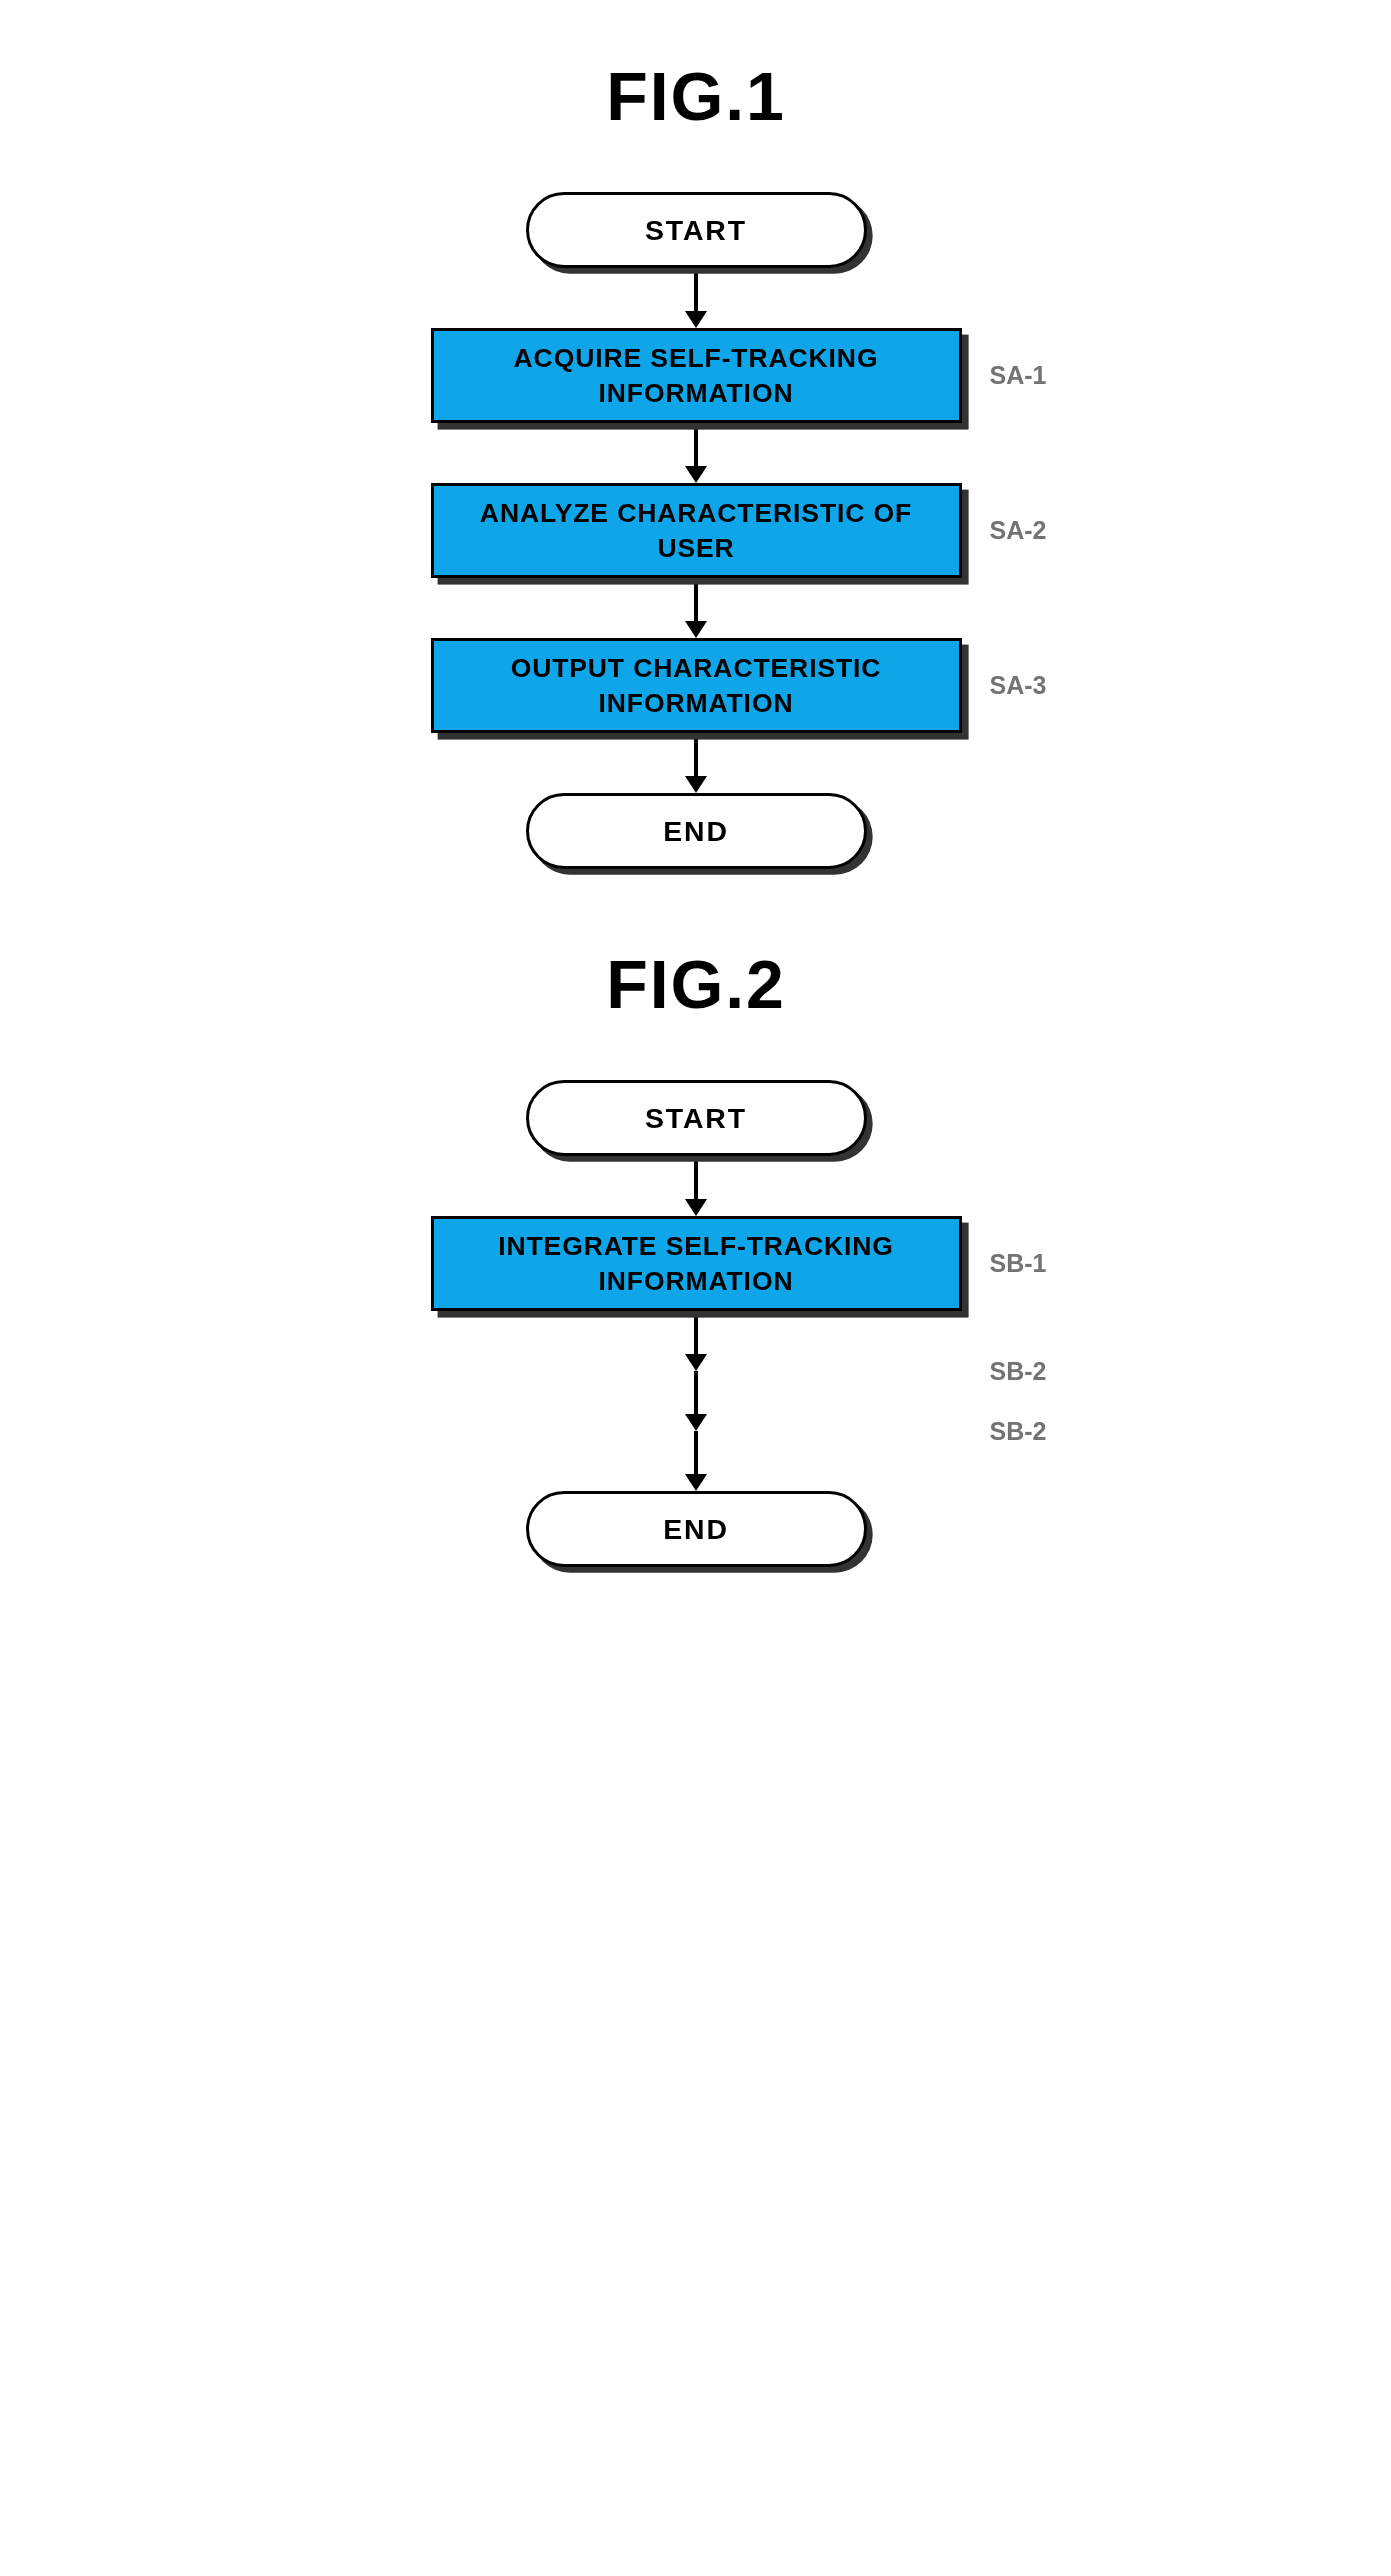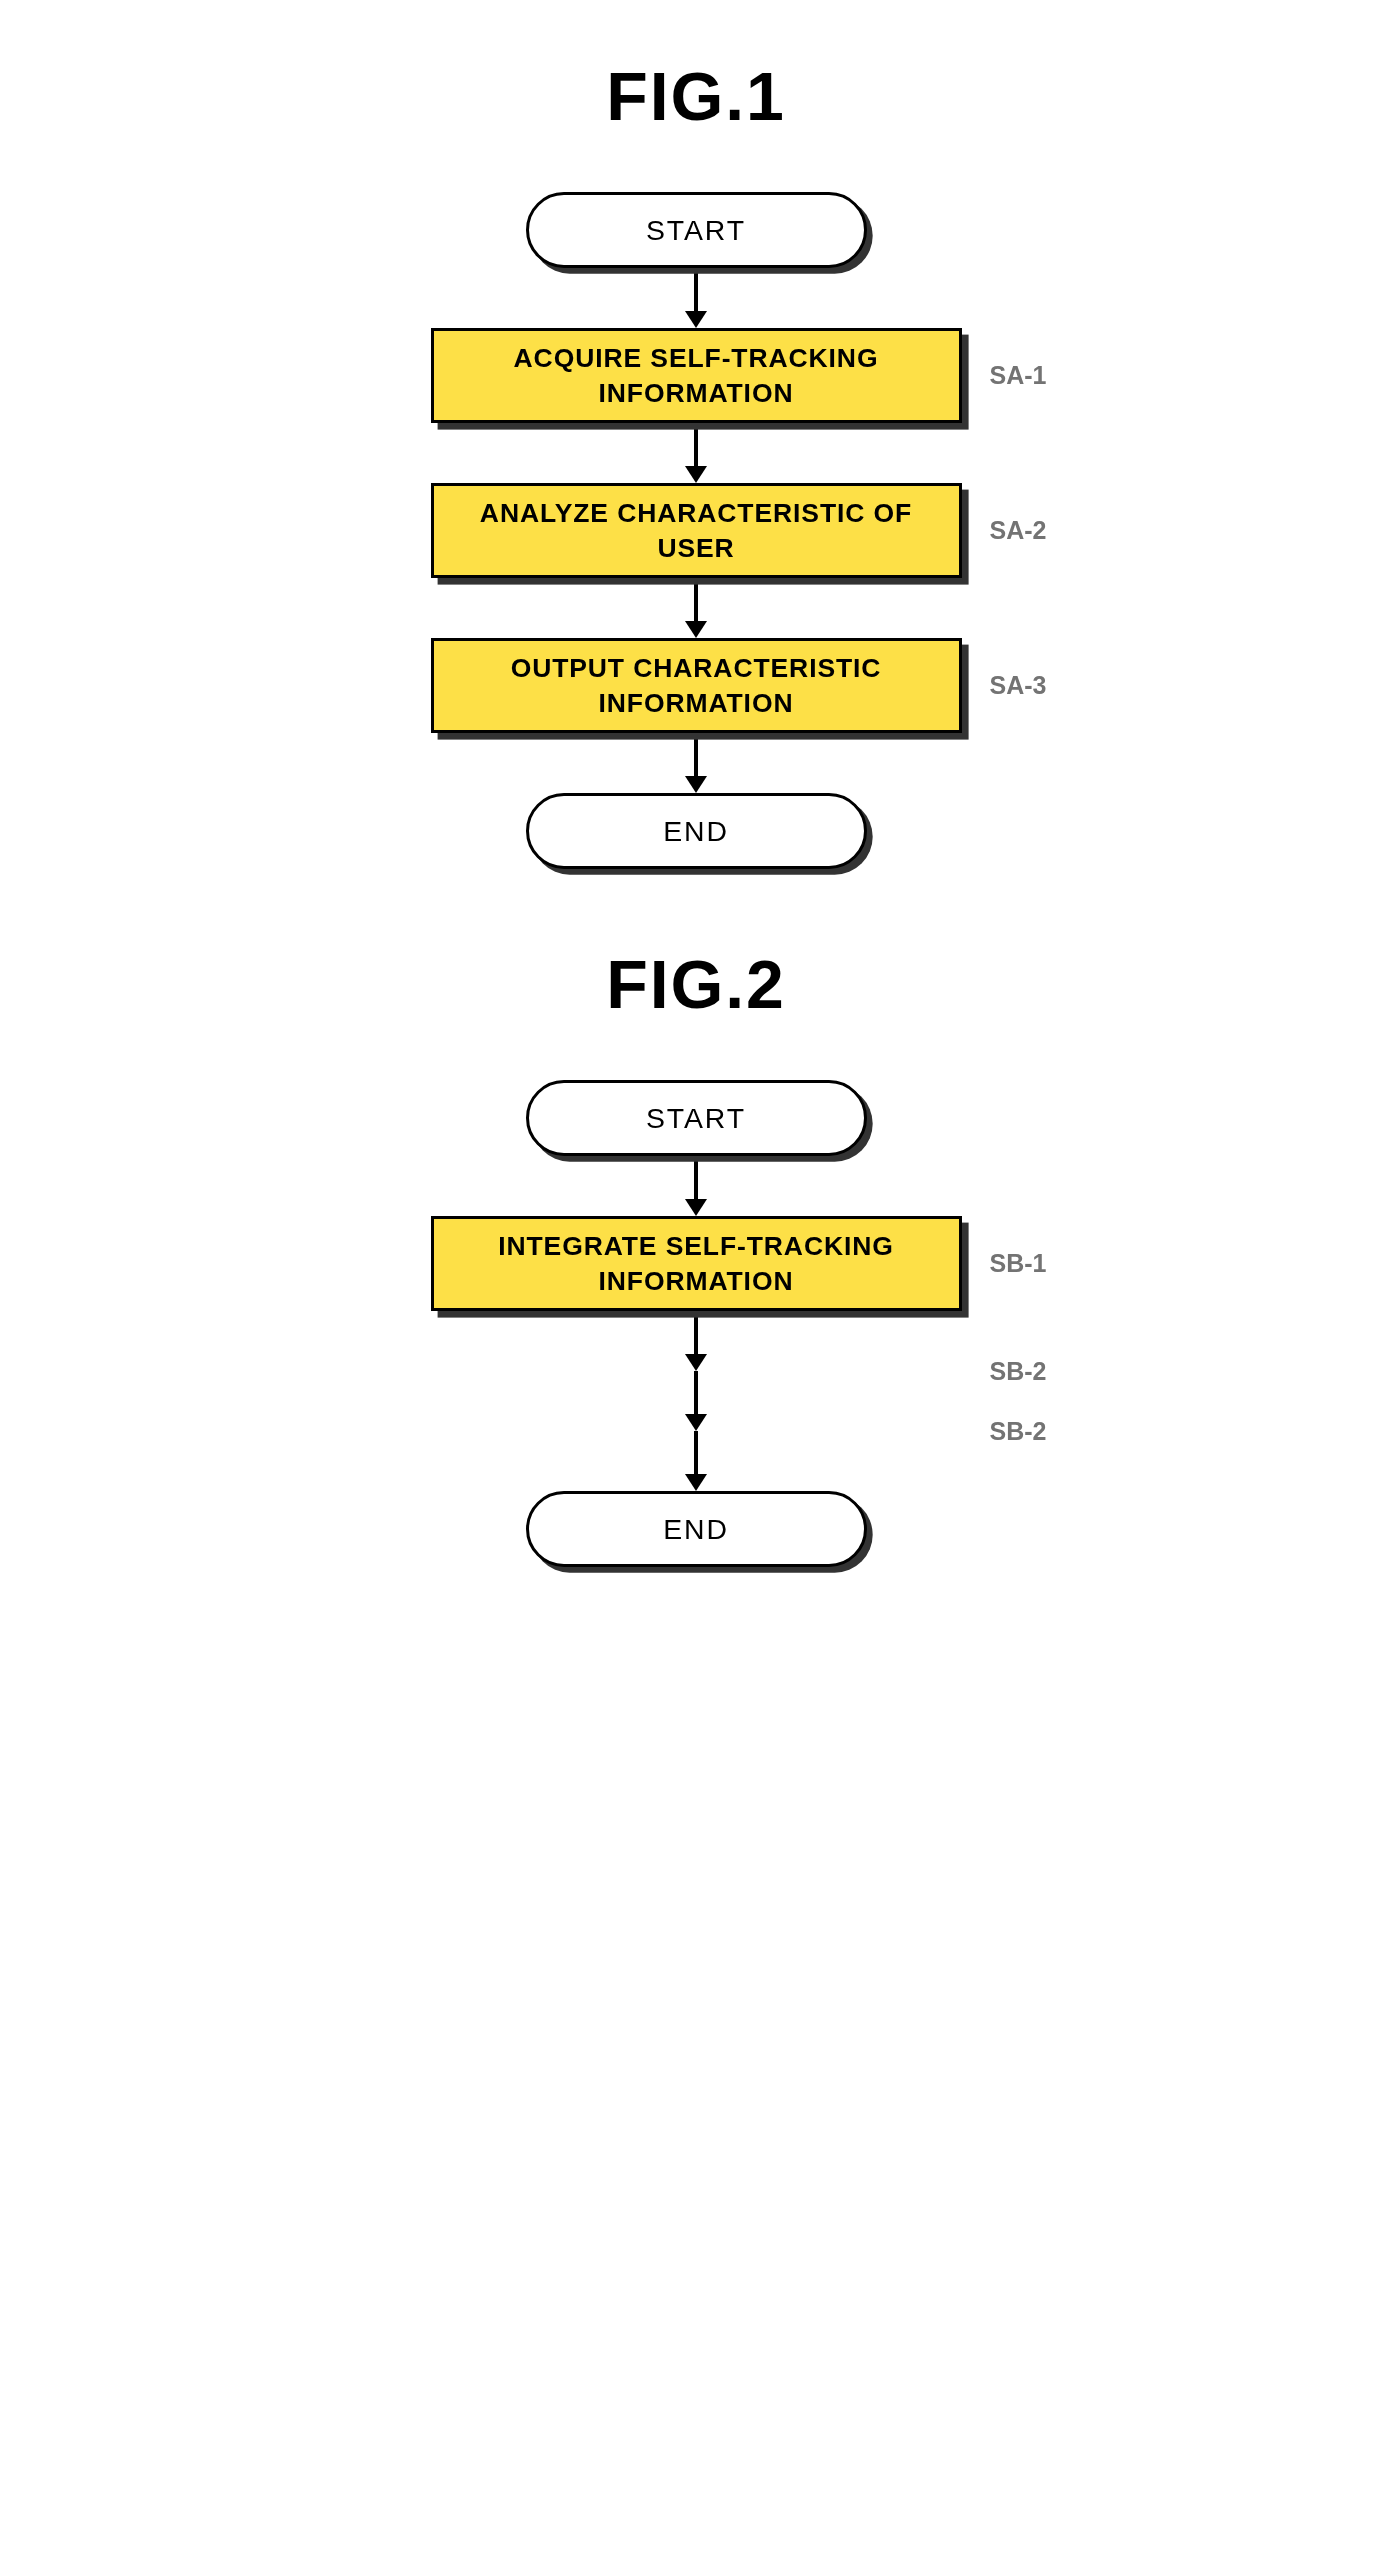--- a/index.html
+++ b/index.html
@@ -43,36 +43,36 @@
     .terminal {
       width: 341px;
       height: 76px;
       border-radius: 38px;
       border: 3.8px solid #000;
       display: flex;
       align-items: center;
       justify-content: center;
       background: #fff;
       font-size: 28.4px;
-      font-weight: normal;
+      font-weight: bold;
       letter-spacing: 1.9px;
       position: relative;
       
       box-shadow: 5.7px 5.7px 0 #333;
     }
 
     
     .process {
       width: 531px;
       min-height: 95px;
       border: 3.8px solid #000;
       display: flex;
       align-items: center;
       justify-content: center;
-      background: #fde047;
+      background: #0ea5e9;
       font-size: 26.5px;
       font-weight: bold;
       letter-spacing: 0.9px;
       text-align: center;
       line-height: 1.3;
       position: relative;
       box-shadow: 6.6px 6.6px 0 #333;
       padding: 9.5px 19px;
     }
 

